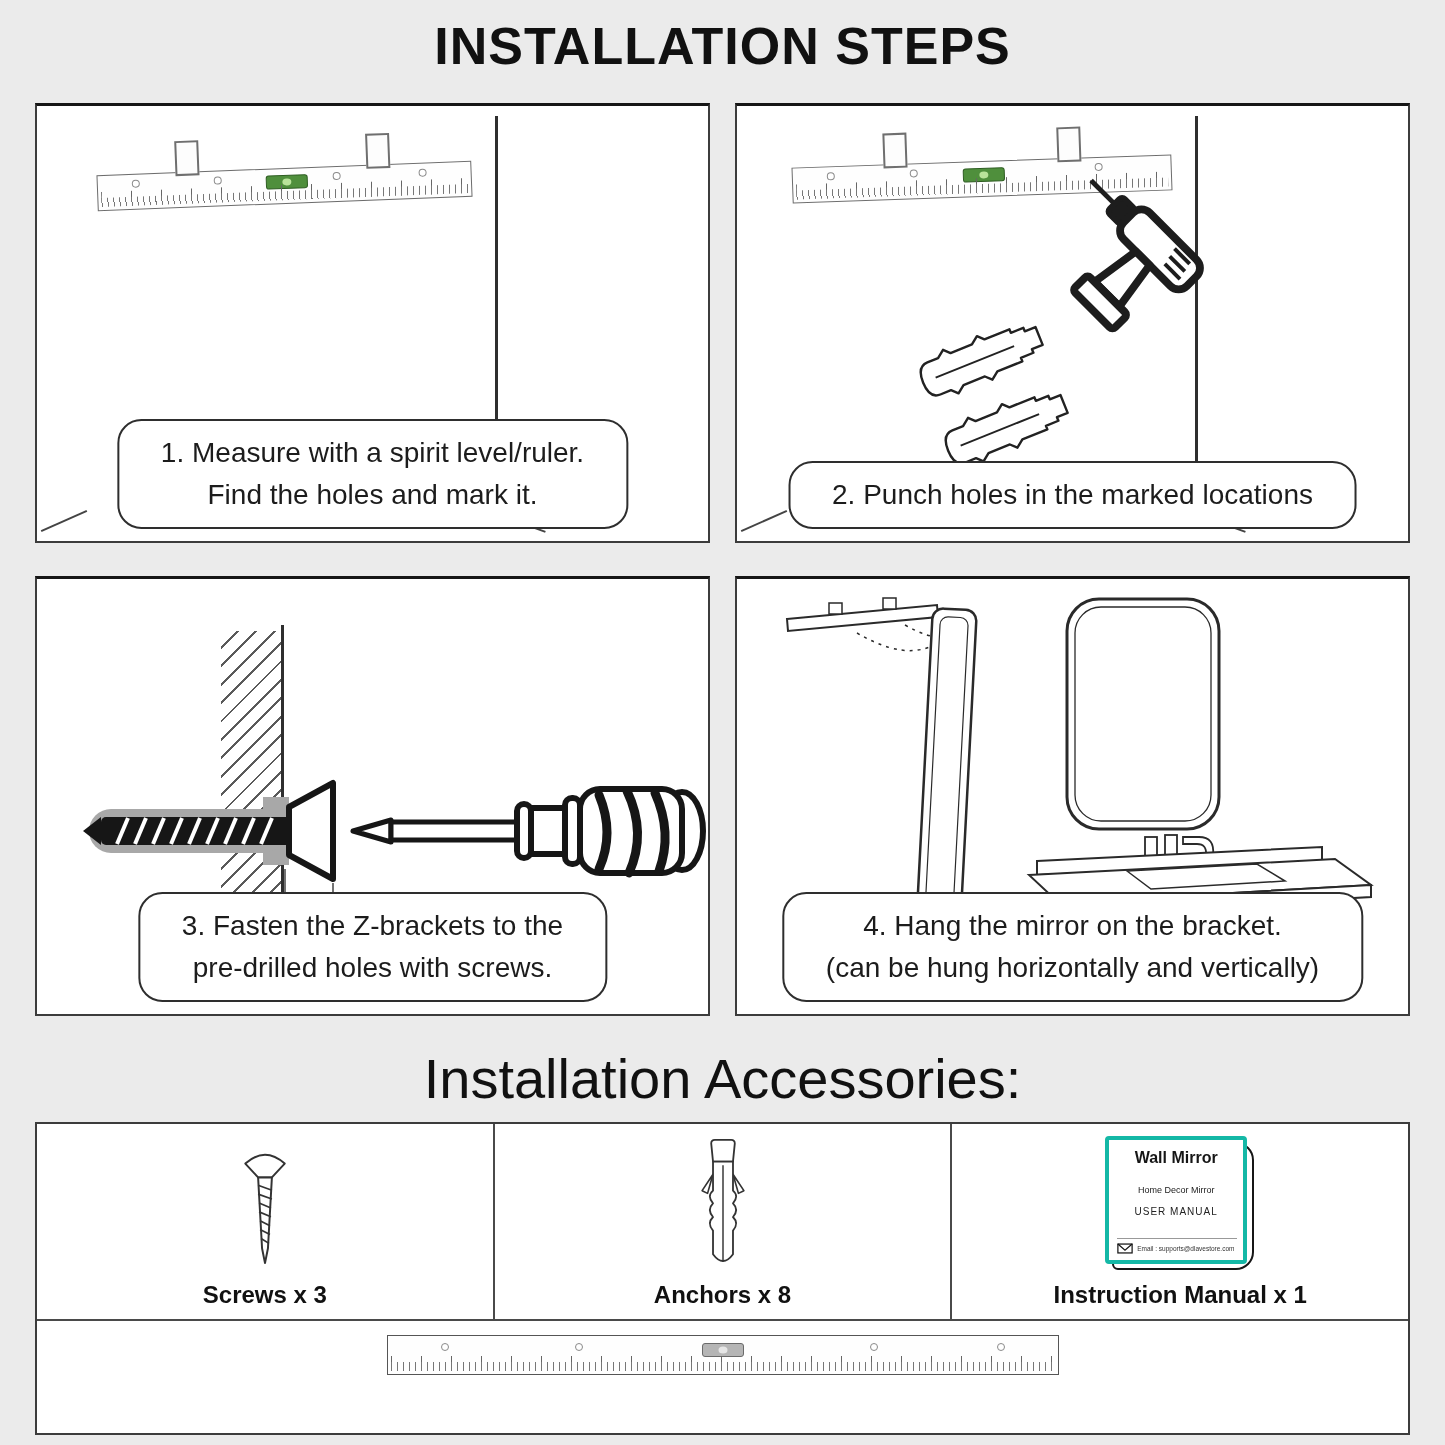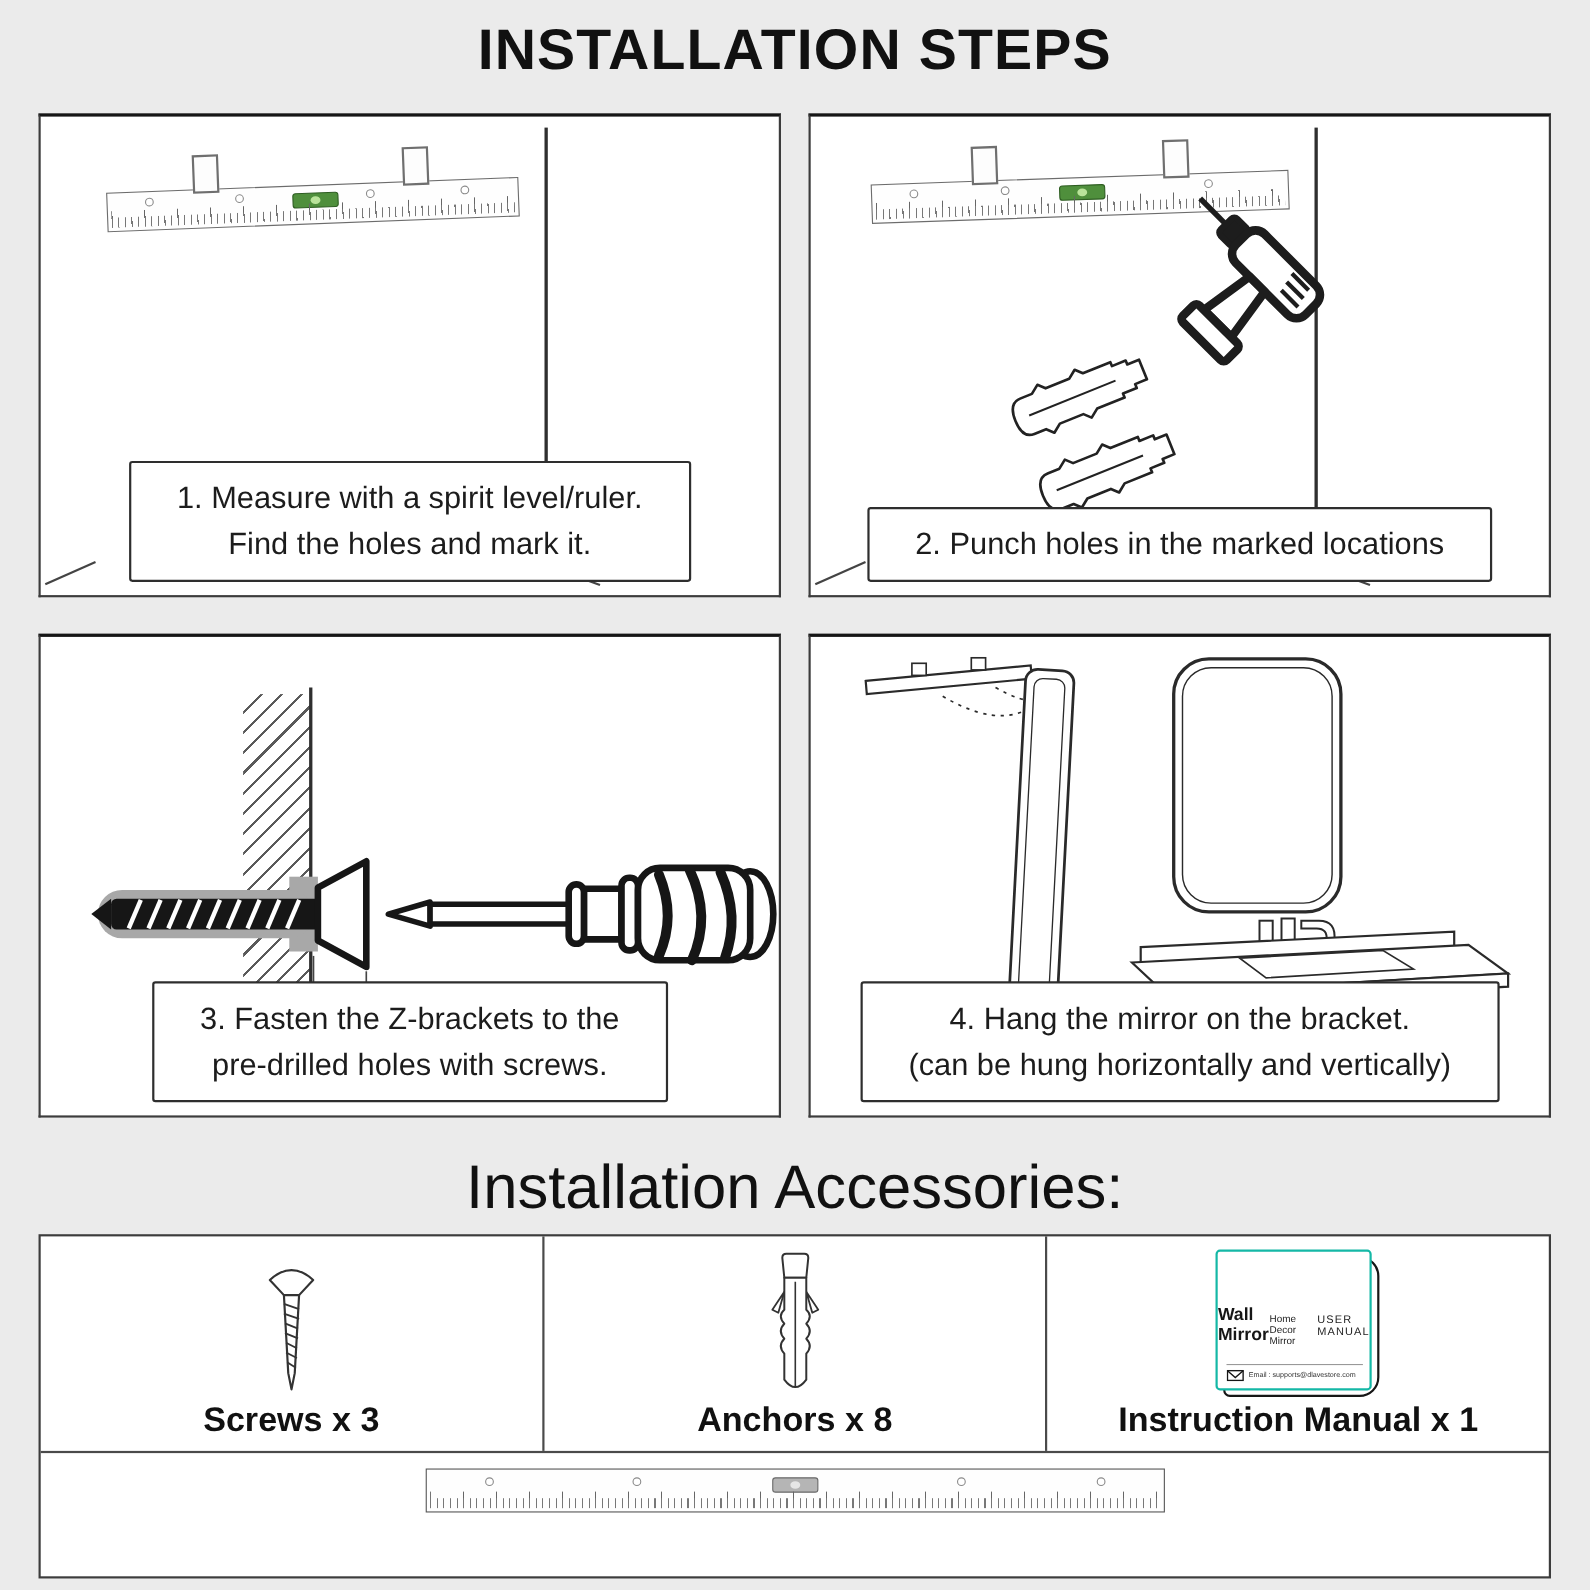--- a/index.html
+++ b/index.html
@@ -11,21 +11,21 @@
     font-size:52px;font-weight:900;letter-spacing:1px;color:#111;}
   .acc-title{position:absolute;top:1046px;left:0;width:100%;text-align:center;
     font-size:56px;font-weight:400;color:#111;}
 
   .panel{position:absolute;width:675px;height:440px;background:#fff;
     border:2px solid #3c3c3c;border-top:3px solid #161616;}
   .p1{left:35px;top:103px;}   .p2{left:735px;top:103px;}
   .p3{left:35px;top:576px;}   .p4{left:735px;top:576px;}
 
   .caption{position:absolute;left:50%;transform:translateX(-50%);bottom:12px;z-index:6;
-    background:#fff;border:2px solid #2e2e2e;border-radius:3px;
+    background:#fff;border:2px solid #2e2e2e;border-radius:24px;
     padding:11px 42px;text-align:center;font-size:28px;line-height:1.5;
     font-weight:500;color:#1c1c1c;white-space:nowrap;}
 
   
   .wallline{position:absolute;width:3px;background:#2f2f2f;}
   .floormark{position:absolute;height:2px;background:#444;}
 
   
   .ruler{position:absolute;height:36px;background:#fefefe;border:1.5px solid #6c6c6c;}
   .rticks-lg{position:absolute;left:3px;right:3px;bottom:3px;height:15px;
@@ -48,31 +48,31 @@
   .illus{position:absolute;}
   svg{display:block;}
 
   
   .acc-table{position:absolute;left:35px;top:1122px;width:1375px;height:313px;background:#fff;
     border:2px solid #3c3c3c;display:flex;flex-direction:column;}
   .acc-row1{display:flex;flex:0 0 197px;border-bottom:2px solid #4a4a4a;}
   .acc-cell{flex:1 1 0;position:relative;border-right:2px solid #4a4a4a;}
   .acc-cell:last-child{border-right:none;}
   .acc-label{position:absolute;bottom:10px;left:0;width:100%;text-align:center;
-    font-size:31px;font-weight:600;color:#111;}
+    font-size:24px;font-weight:600;color:#111;}
   .acc-row2{flex:1 1 auto;position:relative;}
   .acc-row2 .acc-label{bottom:8px;}
   .cicon{position:absolute;left:50%;top:14px;transform:translateX(-50%);}
 
   
   .manual-wrap{position:absolute;left:50%;top:12px;transform:translateX(-50%);width:150px;height:134px;}
   .manual-back{position:absolute;left:7px;top:6px;width:142px;height:128px;
     border:2px solid #161616;border-radius:6px 18px 18px 6px;background:#fff;}
-  .manual{position:absolute;left:0;top:0;width:142px;height:128px;border:2px solid #14b8a6;
-    border-radius:4px;background:#fff;display:flex;flex-direction:row;align-items:center;}
+  .manual{position:absolute;left:0;top:0;width:142px;height:128px;border:4px solid #14b8a6;
+    border-radius:4px;background:#fff;display:flex;flex-direction:column;align-items:center;}
   .manual .m-title{font-size:16px;font-weight:700;margin-top:9px;}
   .manual .m-sub{font-size:9px;margin-top:18px;color:#222;}
   .manual .m-type{font-size:10px;margin-top:11px;letter-spacing:1px;color:#222;}
   .manual .m-mail{position:absolute;bottom:6px;left:8px;right:6px;display:flex;align-items:center;gap:4px;
     border-top:1px solid #999;padding-top:4px;}
   .manual .m-mail span{font-size:6.5px;color:#333;white-space:nowrap;}
 </style>
 </head>
 <body>
 

